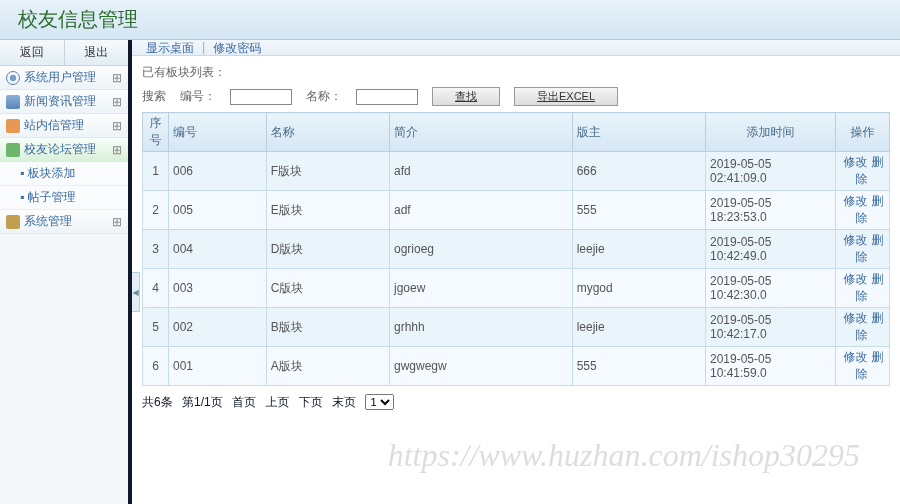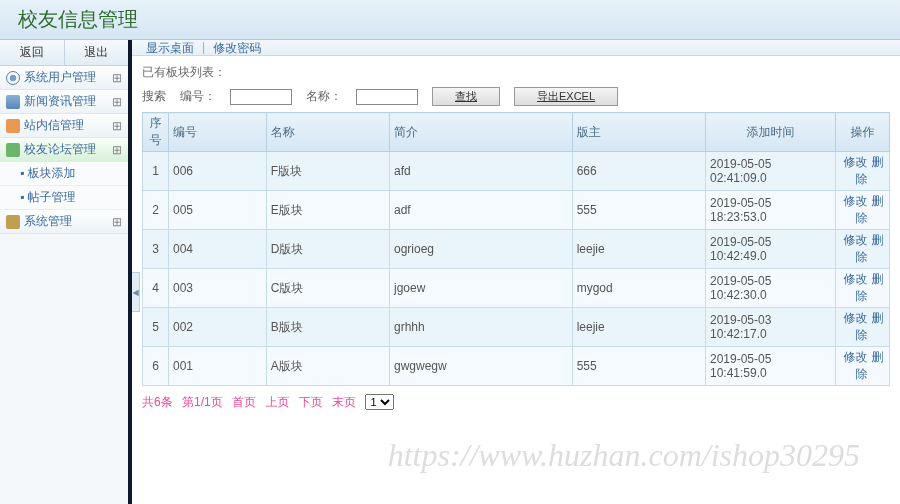--- a/index.html
+++ b/index.html
@@ -37,21 +37,21 @@
 table { width: 100%; border-collapse: collapse; }
 th { background: linear-gradient(#e9f3fa, #d5e7f4); border: 1px solid #b8cfdf; padding: 2px 4px; color: #486b86; font-weight: normal; text-align: left; }
 th.center { text-align: center; }
 td { border: 1px solid #c8dbe9; padding: 2px 4px; color: #555; }
 td.center { text-align: center; }
 tbody tr:nth-child(even) { background: #f4faff; }
 tbody tr:nth-child(odd) { background: #eaf4fb; }
 .action-link { color: #3b6aa0; cursor: pointer; margin: 0 2px; }
 
 .pager { margin-top: 8px; color: #3b6aa0; }
-.pager span, .pager a { margin-right: 6px; color: #ec4899; cursor: pointer; }
+.pager span, .pager a { margin-right: 6px; color: #0f172a; cursor: pointer; }
 .pager select { font-size: 11px; }
 
 .collapse-handle { position: absolute; left: 0; top: 50%; width: 8px; height: 40px; background: #e3edf5; border: 1px solid #b8cfdf; border-left: none; cursor: pointer; display: flex; align-items: center; justify-content: center; color: #6a8ba6; font-size: 8px; }
 
 .watermark { position: absolute; bottom: 30px; right: 40px; font-size: 32px; color: rgba(120,120,120,0.25); font-style: italic; font-family: serif; pointer-events: none; }
 
 .icon-sys { background: radial-gradient(circle, #7aa0c9 40%, transparent 42%); border: 1px solid #5a7fa8; border-radius: 50%; }
 .icon-news { background: linear-gradient(#8ab0d8, #5a85b5); border-radius: 2px; }
 .icon-site { background: #e89850; border-radius: 2px; }
 .icon-forum { background: #6db56d; border-radius: 2px; }
@@ -169,21 +169,21 @@
               <td>mygod</td>
               <td>2019-05-05 10:42:30.0</td>
               <td class="center"><span class="action-link">修改</span><span class="action-link">删除</span></td>
             </tr>
             <tr>
               <td class="center">5</td>
               <td>002</td>
               <td>B版块</td>
               <td>grhhh</td>
               <td>leejie</td>
-              <td>2019-05-03 10:42:17.0</td>
+              <td>2019-05-05 10:42:17.0</td>
               <td class="center"><span class="action-link">修改</span><span class="action-link">删除</span></td>
             </tr>
             <tr>
               <td class="center">6</td>
               <td>001</td>
               <td>A版块</td>
               <td>gwgwegw</td>
               <td>555</td>
               <td>2019-05-05 10:41:59.0</td>
               <td class="center"><span class="action-link">修改</span><span class="action-link">删除</span></td>

